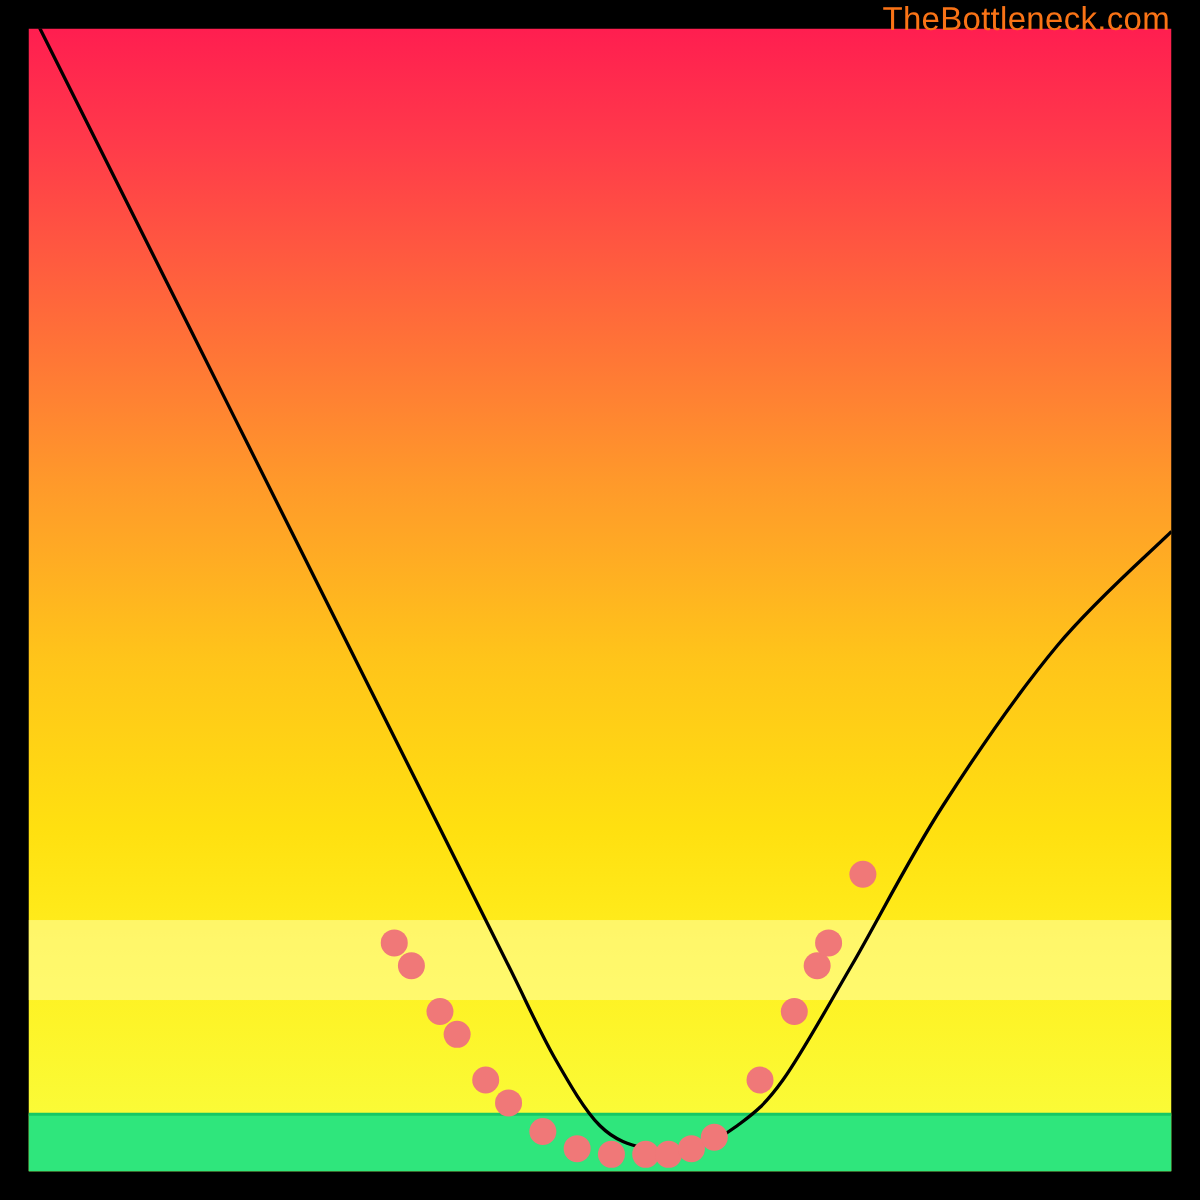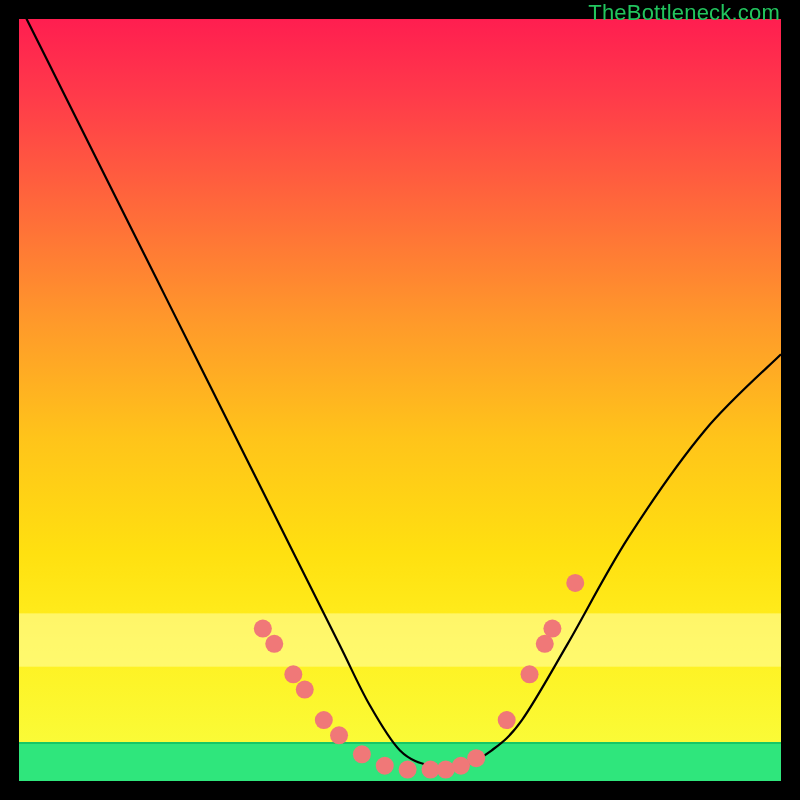--- a/index.html
+++ b/index.html
@@ -25,21 +25,21 @@
     top: 0;
     width: 762px;
     height: 762px;
   }
   .watermark {
     position: absolute;
     top: 0px;
     right: 20px;
     font-family: Arial, Helvetica, sans-serif;
     font-size: 22px;
-    color: #22c55e;
+    color: #f97316;
     font-weight: 500;
     letter-spacing: 0.2px;
   }
   svg { display: block; }
 </style>
 </head>
 <body>
 
 <div class="frame">
   <svg class="plot-area" viewBox="0 0 762 762">

